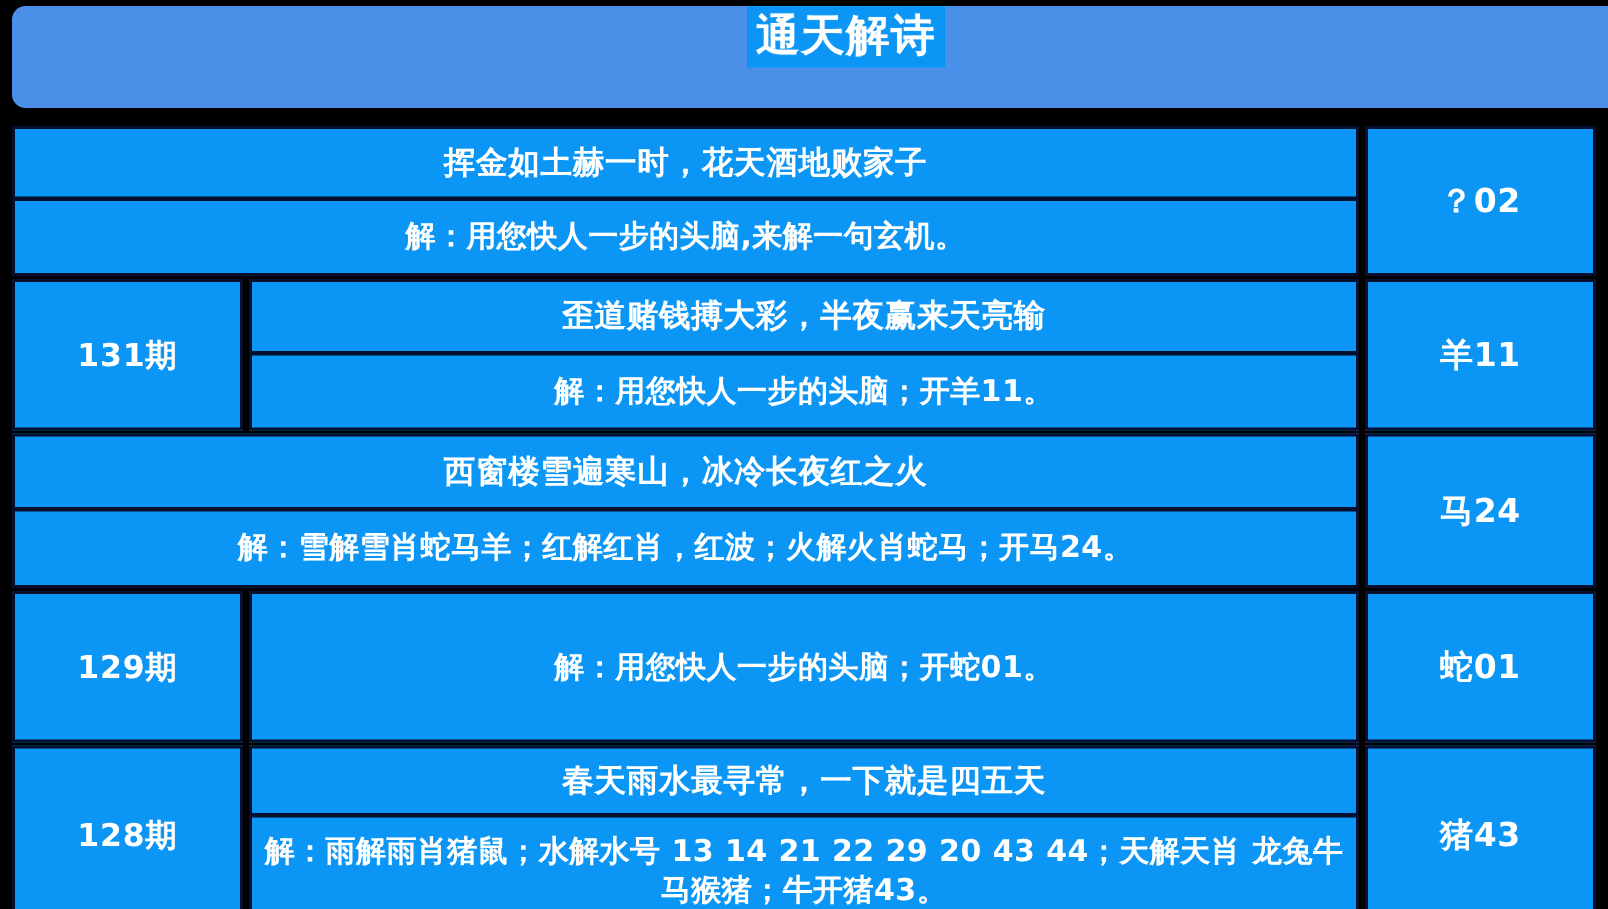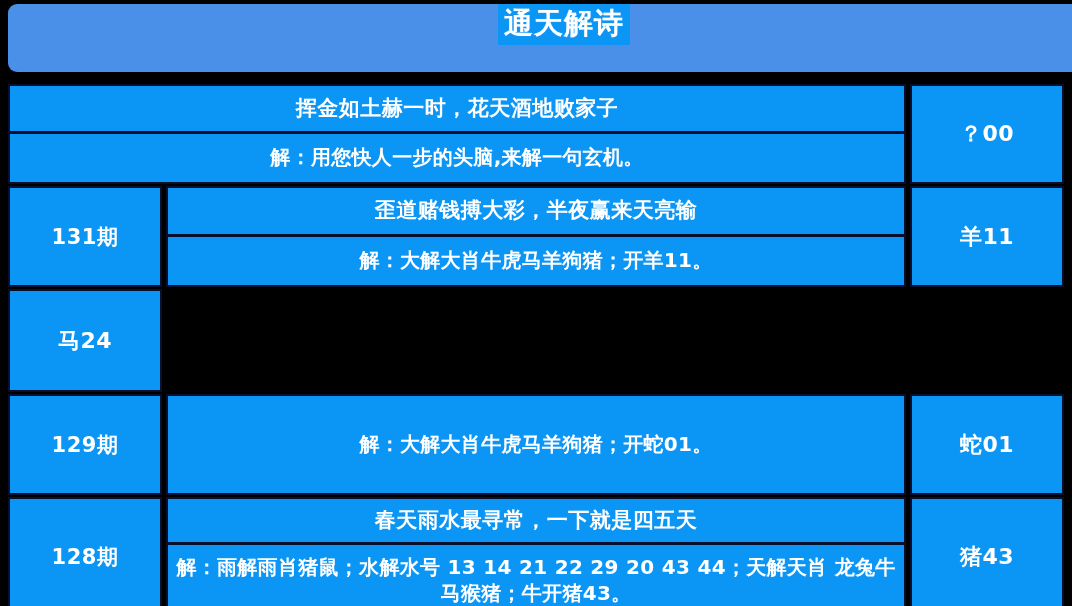--- a/index.html
+++ b/index.html
@@ -155,40 +155,44 @@
     </div>
   </div>
 
   <div class="table">
 
     <div class="row row-0">
       <div class="cell cell-content">
         <div class="line line-poem">挥金如土赫一时，花天酒地败家子</div>
         <div class="line line-answer">解：用您快人一步的头脑,来解一句玄机。</div>
       </div>
-      <div class="cell cell-result">？00</div>
+      <div class="cell cell-result">？02</div>
     </div>
 
     <div class="row row-1">
       <div class="cell cell-period">131期</div>
       <div class="cell cell-content">
         <div class="line line-poem">歪道赌钱搏大彩，半夜赢来天亮输</div>
-        <div class="line line-answer">解：大解大肖牛虎马羊狗猪；开羊11。</div>
+        <div class="line line-answer">解：用您快人一步的头脑；开羊11。</div>
       </div>
       <div class="cell cell-result">羊11</div>
     </div>
 
     <div class="row row-2">
+      <div class="cell cell-content">
+        <div class="line line-poem">西窗楼雪遍寒山，冰冷长夜红之火</div>
+        <div class="line line-answer">解：雪解雪肖蛇马羊；红解红肖，红波；火解火肖蛇马；开马24。</div>
+      </div>
       <div class="cell cell-result">马24</div>
     </div>
 
     <div class="row row-3">
       <div class="cell cell-period">129期</div>
       <div class="cell cell-content">
-        <div class="line line-answer">解：大解大肖牛虎马羊狗猪；开蛇01。</div>
+        <div class="line line-answer">解：用您快人一步的头脑；开蛇01。</div>
       </div>
       <div class="cell cell-result">蛇01</div>
     </div>
 
     <div class="row row-4">
       <div class="cell cell-period">128期</div>
       <div class="cell cell-content">
         <div class="line line-poem">春天雨水最寻常，一下就是四五天</div>
         <div class="line line-answer two-line">
           <span>

